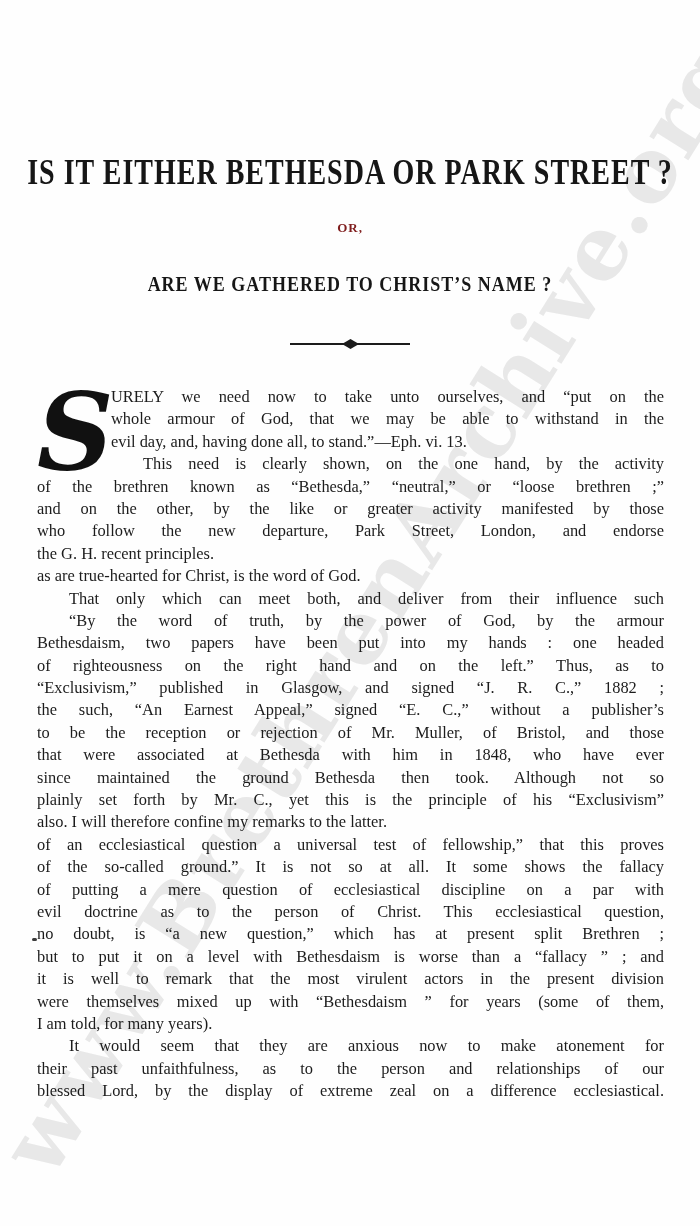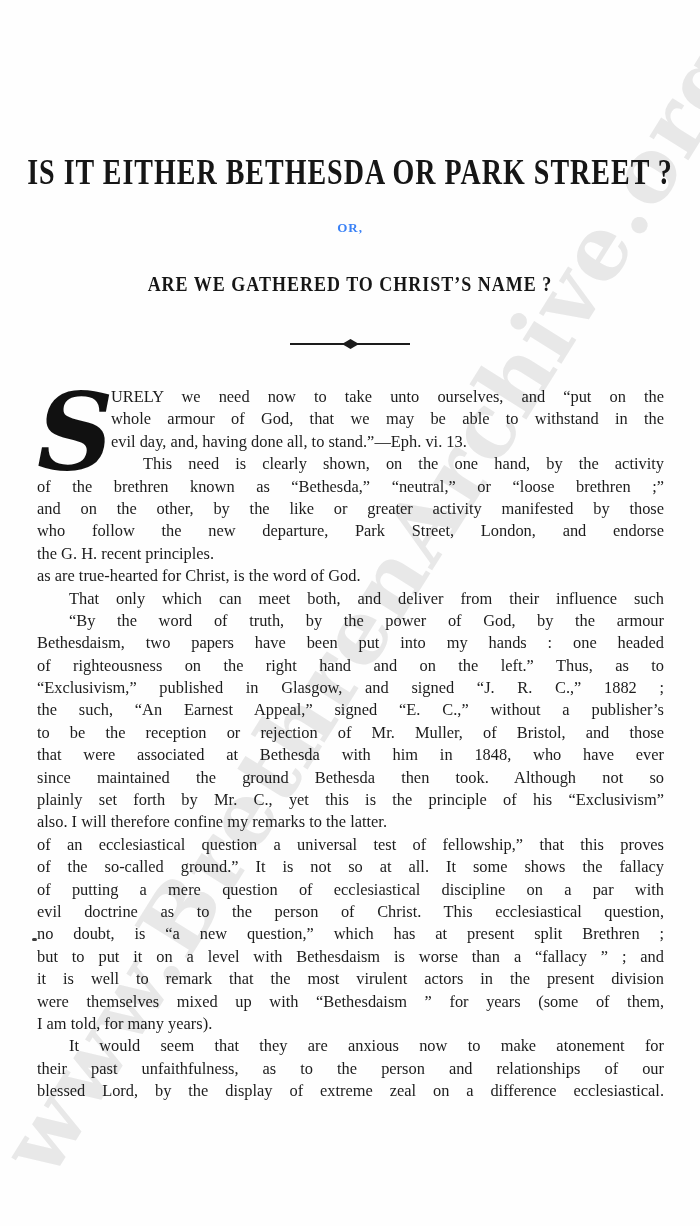--- a/index.html
+++ b/index.html
@@ -20,21 +20,21 @@
   .content{position:relative;z-index:1;}
   .title{
     position:absolute;top:153px;left:0;width:700px;margin:0;
     text-align:center;font-size:28px;font-weight:bold;letter-spacing:1px;
     white-space:nowrap;color:#161616;
     transform:scaleY(1.25);transform-origin:50% 0;
   }
   .or-label{
     position:absolute;top:220px;left:0;width:700px;
     text-align:center;font-size:13px;font-weight:bold;letter-spacing:1px;
-    color:#3b82f6;
+    color:#7f1d1d;
   }
   .subtitle{
     position:absolute;top:272px;left:0;width:700px;margin:0;
     text-align:center;font-size:18px;font-weight:bold;letter-spacing:1px;
     white-space:nowrap;color:#161616;
     transform:scaleY(1.2);transform-origin:50% 0;
   }
   .divider{position:absolute;top:338px;left:290px;width:120px;height:12px;}
   .divider .rule{position:absolute;top:5px;left:0;width:120px;height:2px;background:#1c1c1c;}
   .divider .diamond{

